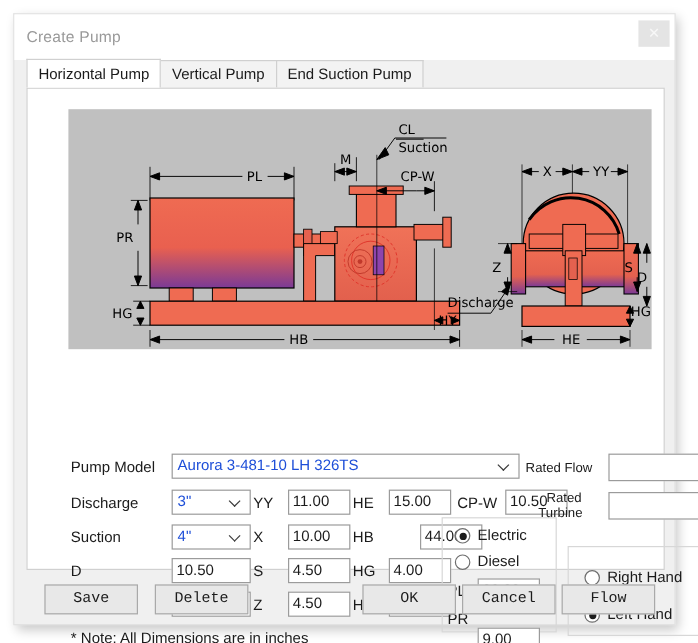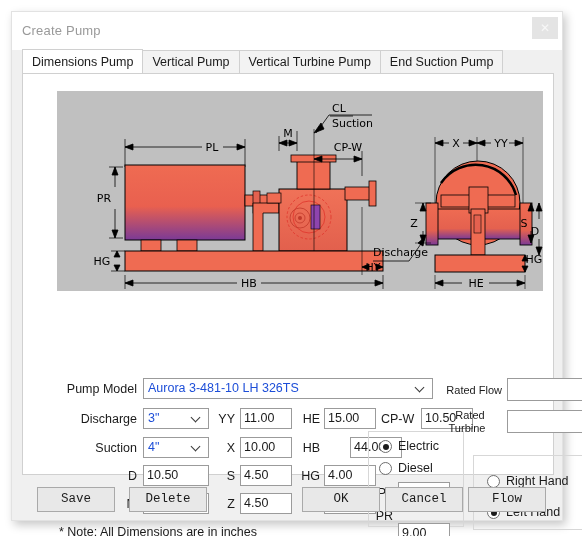--- a/index.html
+++ b/index.html
@@ -134,21 +134,21 @@
     width: 532px;
     height: 176px;
     font-size: 12.5px;
     color: #1b1b1b;
   }
 
   .lbl {
     position: absolute;
     font-size: 12.5px;
     color: #1b1b1b;
-    text-align: right;
+    text-align: left;
     white-space: nowrap;
   }
   .lbl-l {
     text-align: left;
   }
 
   .tbox {
     position: absolute;
     background: #ffffff;
     border: 1px solid #9b9b9b;
@@ -277,27 +277,24 @@
   <div class="window">
 
     <div class="titlebar">
       <div class="title-text">Create Pump</div>
       <div class="close-btn">✕</div>
     </div>
 
     <div class="tabstrip">
       <div class="tabs-row">
         <div class="tab active">
-          <span>Dimensions Pump</span>
+          <span>Horizontal Pump</span>
         </div>
         <div class="tab">
           <span>Vertical Pump</span>
-        </div>
-        <div class="tab">
-          <span>Vertical Turbine Pump</span>
         </div>
         <div class="tab">
           <span>End Suction Pump</span>
         </div>
       </div>
     </div>
 
     <div class="tabpage">
 
       <div class="diagram">

